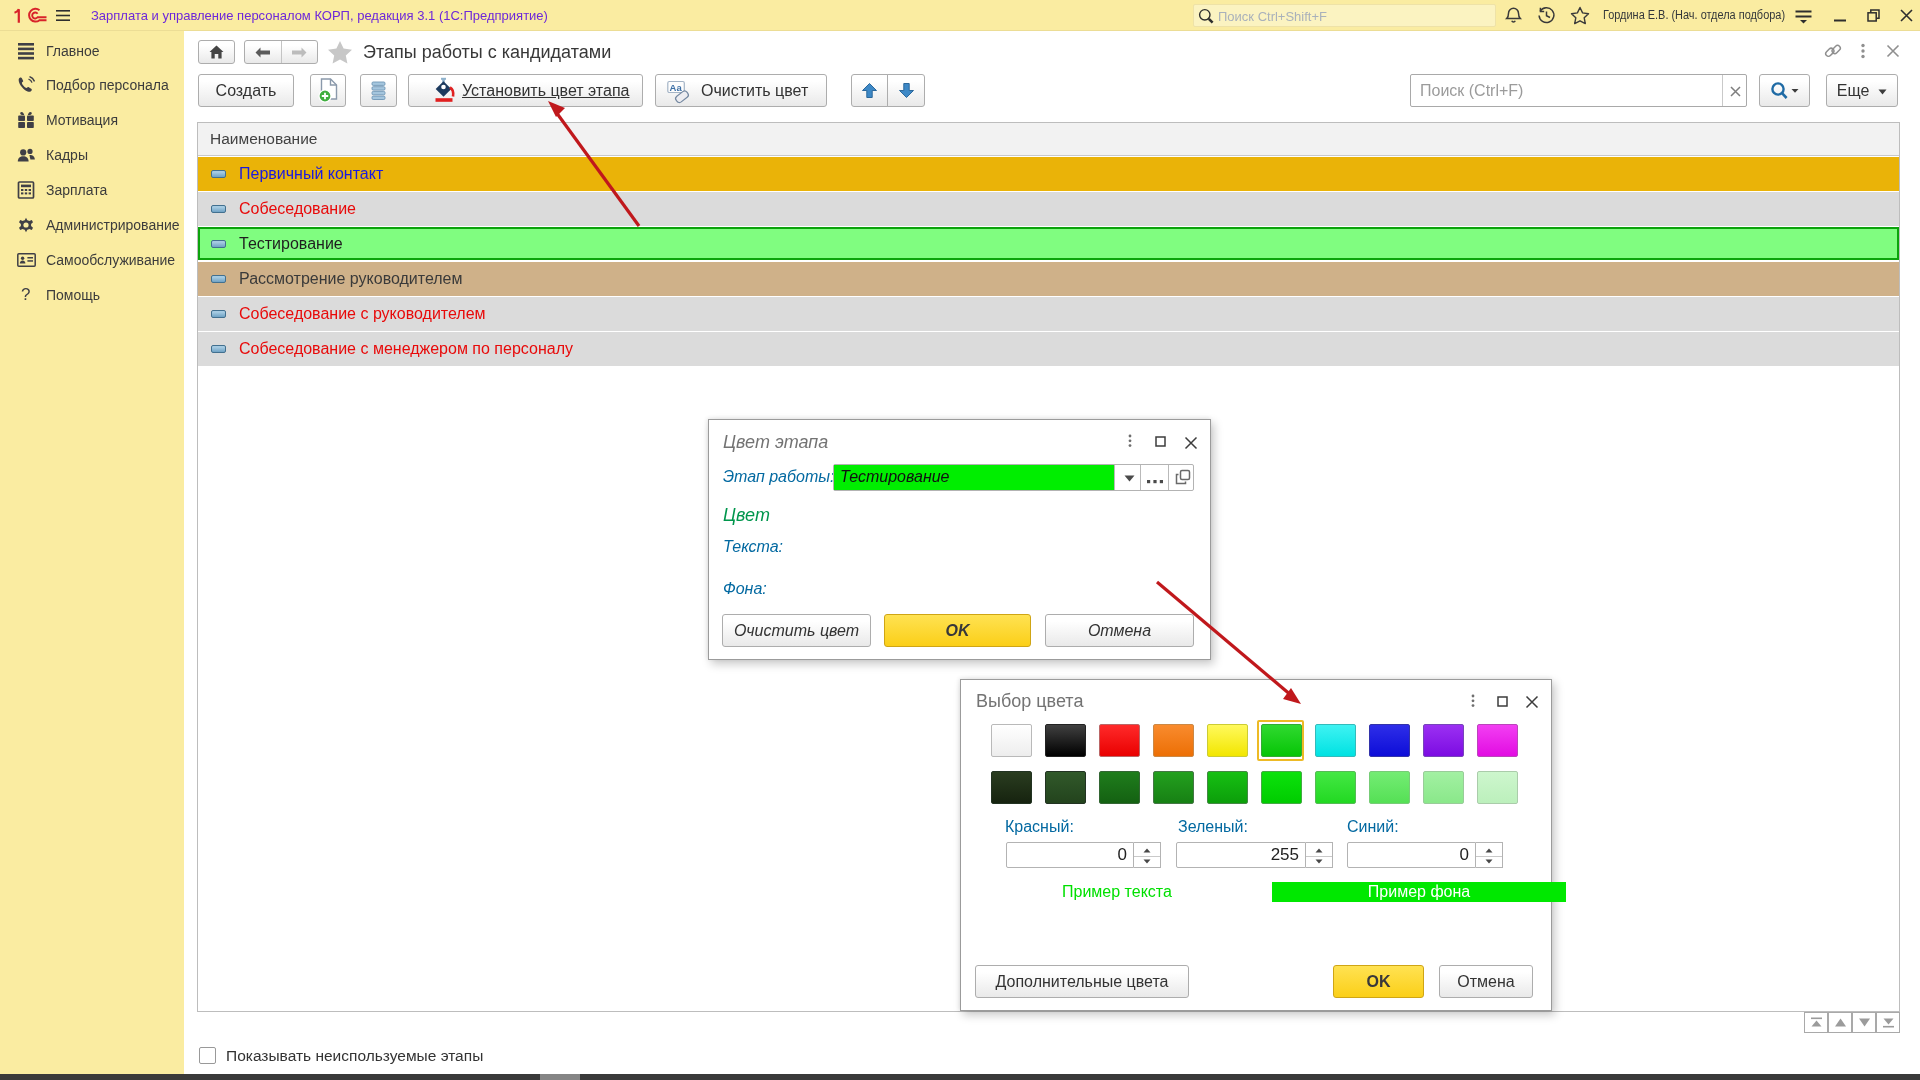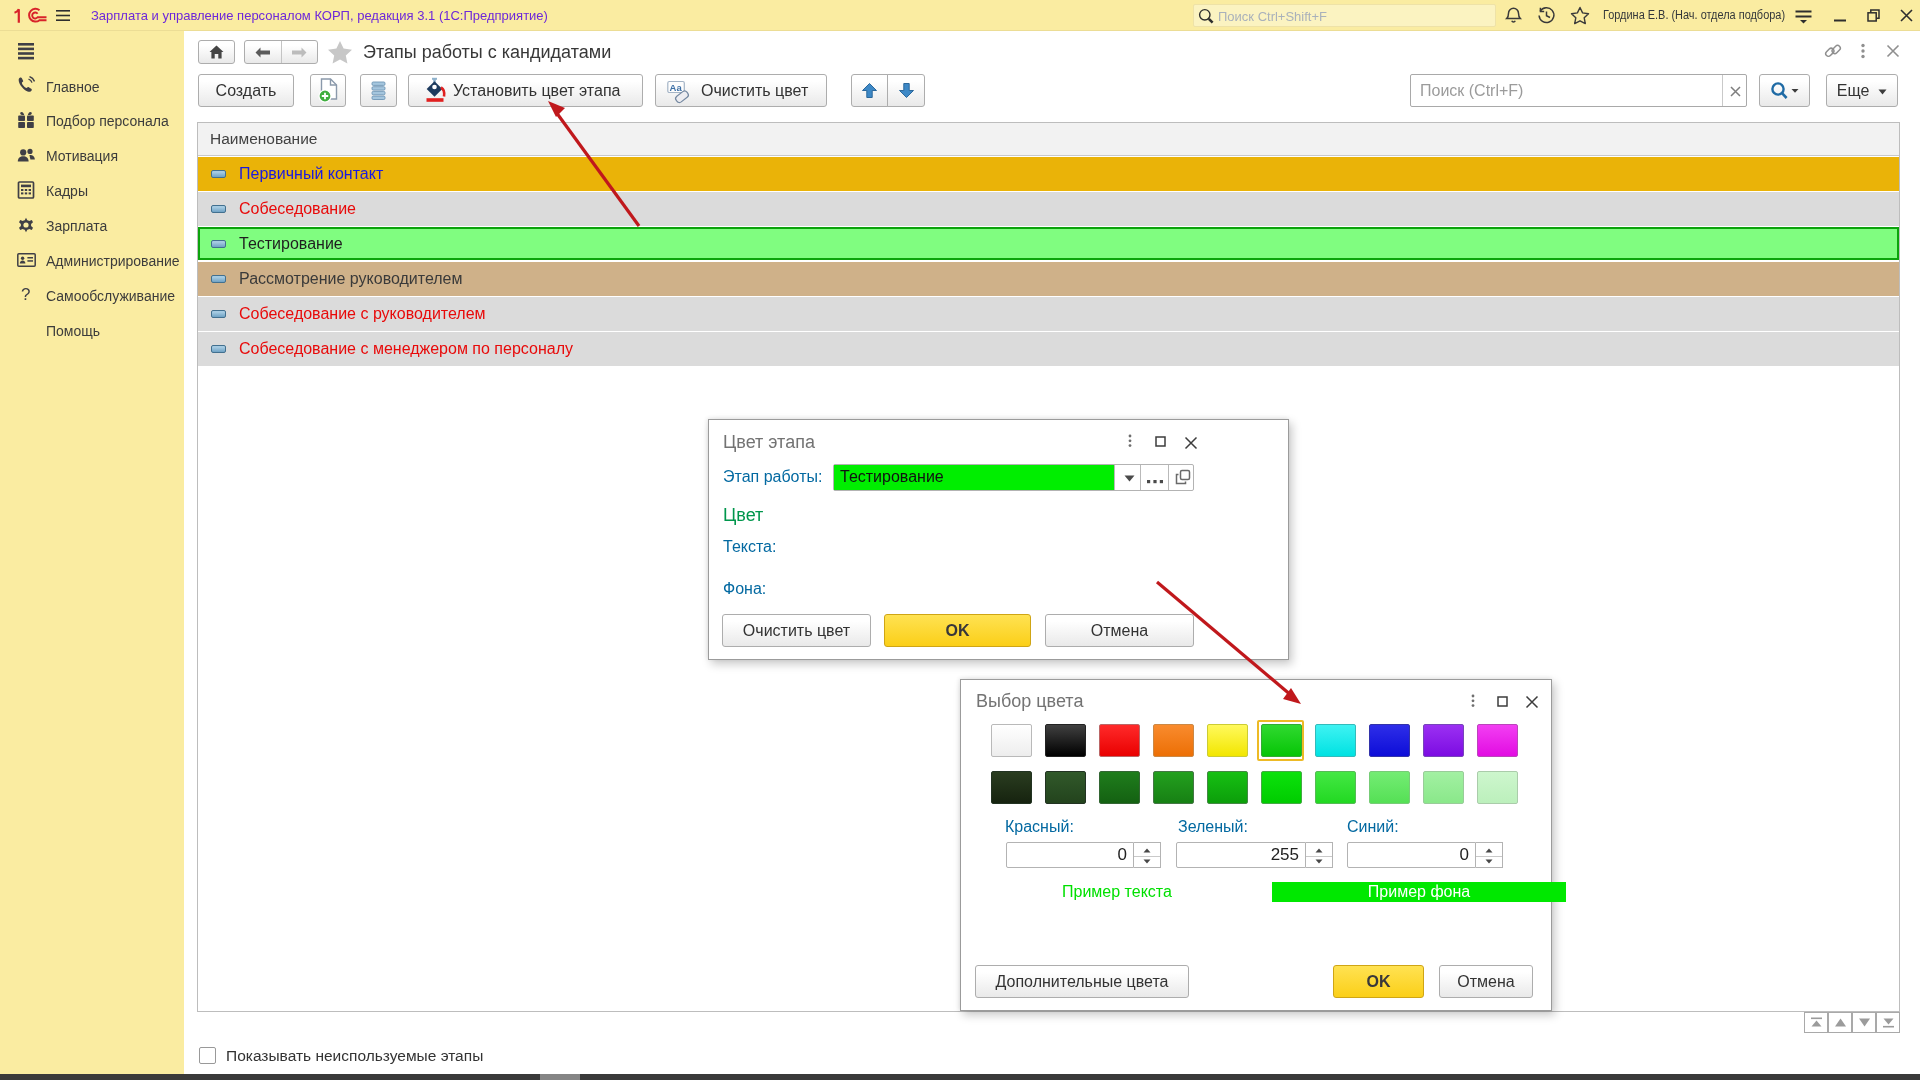--- a/index.html
+++ b/index.html
@@ -5,21 +5,21 @@
 *{margin:0;padding:0;box-sizing:border-box;}
 html,body{width:1920px;height:1080px;overflow:hidden;}
 body{font-family:"Liberation Sans",sans-serif;}
 #screen{position:relative;width:1920px;height:1080px;background:#fff;}
 .abs{position:absolute;}
 
 #topbar{position:absolute;left:0;top:0;width:1920px;height:31px;background:#faeca1;border-bottom:1px solid #ecdd95;}
 #sidebar{position:absolute;left:0;top:31px;width:184px;height:1044px;background:#faeca1;}
 .mi{position:absolute;left:0;width:184px;height:35px;}
 .mi svg{position:absolute;left:17px;top:50%;margin-top:-9px;}
-.mi .t{position:absolute;left:46px;top:50%;transform:translateY(-50%);font-size:14px;color:#3c3c3c;white-space:nowrap;margin-top:36px;}
+.mi .t{position:absolute;left:46px;top:50%;transform:translateY(-50%);font-size:14px;color:#3c3c3c;white-space:nowrap;}
 
 .btn{position:absolute;border:1px solid #adadad;border-radius:3px;background:linear-gradient(#ffffff 20%,#e9e9e9);color:#333;font-size:16px;display:flex;align-items:center;justify-content:center;white-space:nowrap;}
 .ybtn{background:linear-gradient(#ffe252,#fbcf18);border:1px solid #cfa515;font-weight:bold;color:#38373a;}
 
 #tbl{position:absolute;left:197px;top:122px;width:1703px;height:890px;border:1px solid #bdbdbd;background:#fff;}
 #thead{position:absolute;left:0;top:0;width:1701px;height:33px;background:#f2f2f2;border-bottom:1px solid #c9c9c9;}
 #thead span{position:absolute;left:12px;top:50%;transform:translateY(-50%);font-size:15.5px;color:#424242;}
 .row{position:absolute;left:0;width:1701px;height:34px;}
 .row .dash{position:absolute;left:13px;top:50%;margin-top:-4px;width:15px;height:8px;border:1px solid #42708f;border-radius:2px;background:linear-gradient(#a6cbe2 20%,#6fa2c4);}
 .row .rt{position:absolute;left:41px;top:50%;transform:translateY(-50%);font-size:16px;white-space:nowrap;}
@@ -222,21 +222,21 @@
 <div class="btn" style="left:360px;top:74px;width:37px;height:33px;">
   <svg width="16" height="19" viewBox="0 0 16 19">
     <g fill="#a5c6de" stroke="#6f96b6" stroke-width="0.9">
     <rect x="1" y="1" width="13" height="3.4" rx="1.2"></rect>
     <rect x="1" y="5.7" width="13" height="3.4" rx="1.2"></rect>
     <rect x="1" y="10.4" width="13" height="3.4" rx="1.2"></rect>
     <rect x="1" y="15.1" width="13" height="3.4" rx="1.2"></rect>
     </g>
   </svg>
 </div>
-<div class="btn" style="left:408px;top:74px;width:235px;height:33px;justify-content:flex-start;padding-left:14px;">
+<div class="btn" style="left:408px;top:74px;width:235px;height:33px;justify-content:flex-start;padding-left:23px;text-decoration:underline;">
   <svg width="24" height="27" viewBox="0 0 24 27" style="margin-right:6px;">
     <rect x="10.2" y="1.5" width="2.6" height="5" fill="#8fb2cc"></rect>
     <rect x="9" y="0.8" width="5" height="2" fill="#8fb2cc"></rect>
     <path d="M11.5 4.2 L19.3 12 L11.5 19.8 L3.7 12 Z" fill="#1c3a5e"></path>
     <circle cx="11.5" cy="10" r="2.3" fill="#fff"></circle>
     <path d="M18 10.5 C21.5 12.5 21.5 16.5 21 19.5" fill="none" stroke="#e02020" stroke-width="2.6"></path>
     <rect x="3.5" y="21.2" width="17" height="3.6" fill="#e02020"></rect>
   </svg>
   Установить цвет этапа
 </div>
@@ -328,21 +328,21 @@
 <div class="scb" style="left:1876px;top:1012px;">
   <svg width="13" height="11" viewBox="0 0 13 11">
         <path d="M6.5 7.5 L11.5 1.5 L1.5 1.5 Z" fill="#9b9b9b"></path>
         <rect x="1" y="8.9" width="11" height="1.6" fill="#9b9b9b"></rect>
       </svg>
 </div>
 
 <div class="abs" style="left:199px;top:1047px;width:17px;height:17px;border:1px solid #999;border-radius:2px;background:#fff;"></div>
 <div class="abs" style="left:226px;top:1056px;transform:translateY(-50%);font-size:15.5px;color:#333;">Показывать неиспользуемые этапы</div>
 
-<div class="dlg" style="left:708px;top:419px;width:581px;height:241px;">
+<div class="dlg" style="left:708px;top:419px;width:503px;height:241px;font-style:italic;">
   <div class="dtitle" style="left:14px;top:12px;">Цвет этапа</div>
   <svg class="abs" style="left:417px;top:14px" width="8" height="14" viewBox="0 0 8 14">
         <g fill="#6e6e6e">
           <circle cx="4" cy="2" r="1.4"></circle>
           <circle cx="4" cy="6.8" r="1.4"></circle>
           <circle cx="4" cy="11.6" r="1.4"></circle>
         </g>
       </svg>
   <svg class="abs" style="left:446px;top:16px" width="11" height="11" viewBox="0 0 11 11">
         <rect x="1" y="1" width="9" height="9" fill="none" stroke="#3c3c3c" stroke-width="1.5"></rect>

